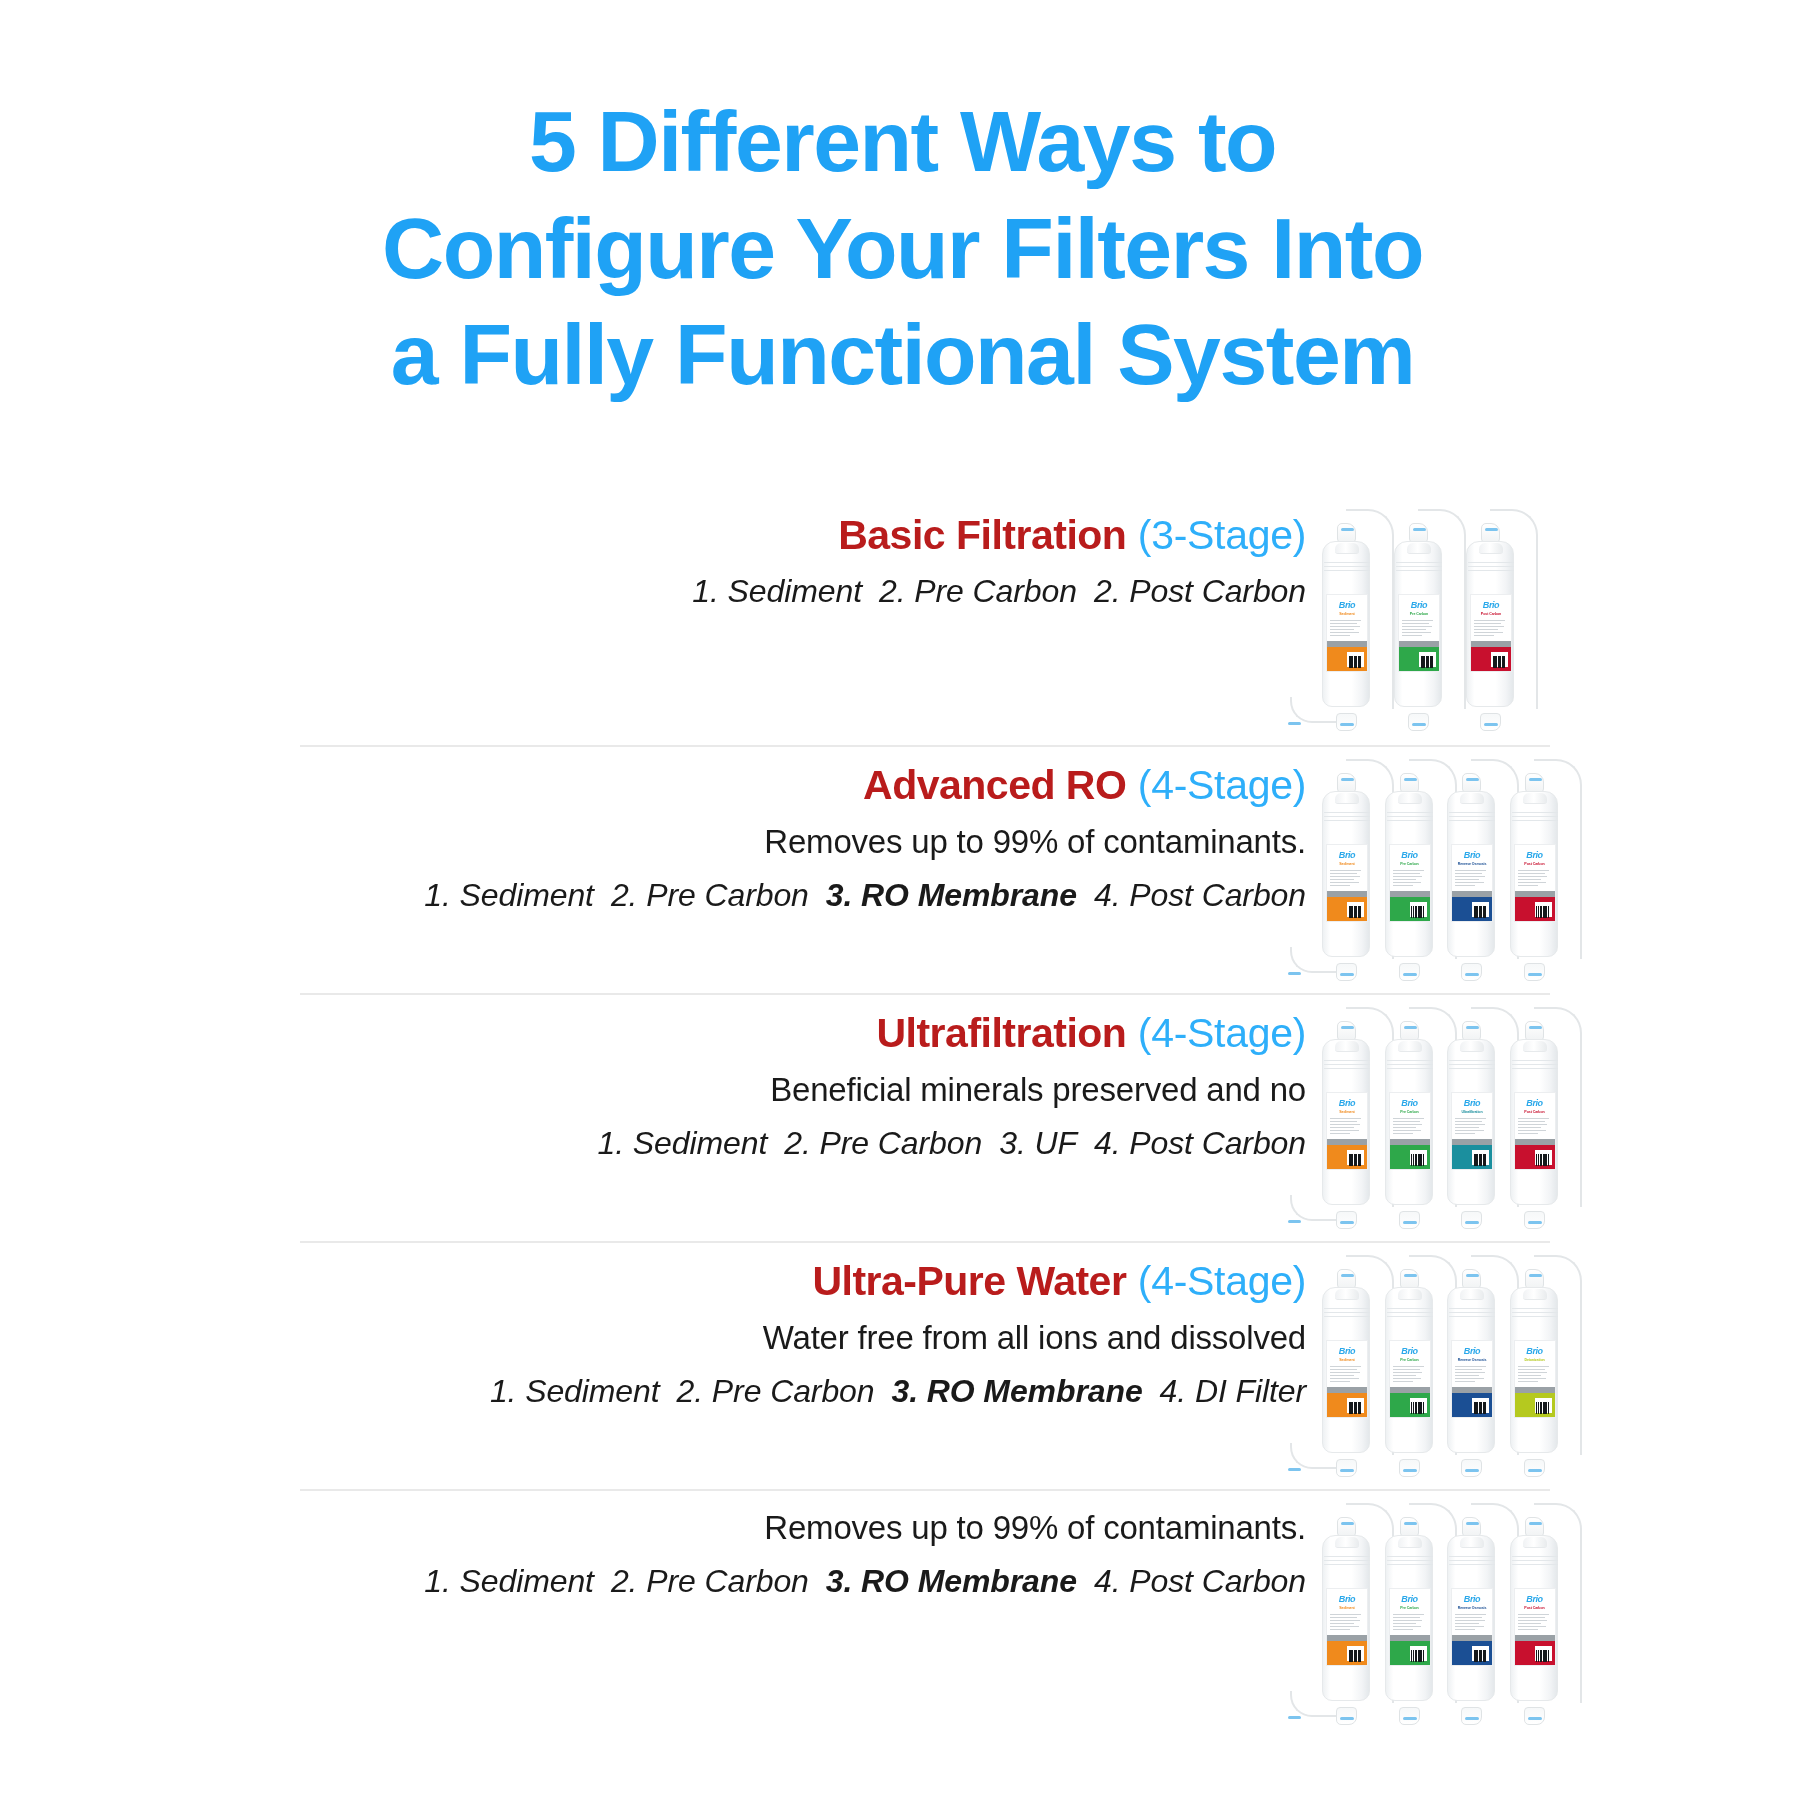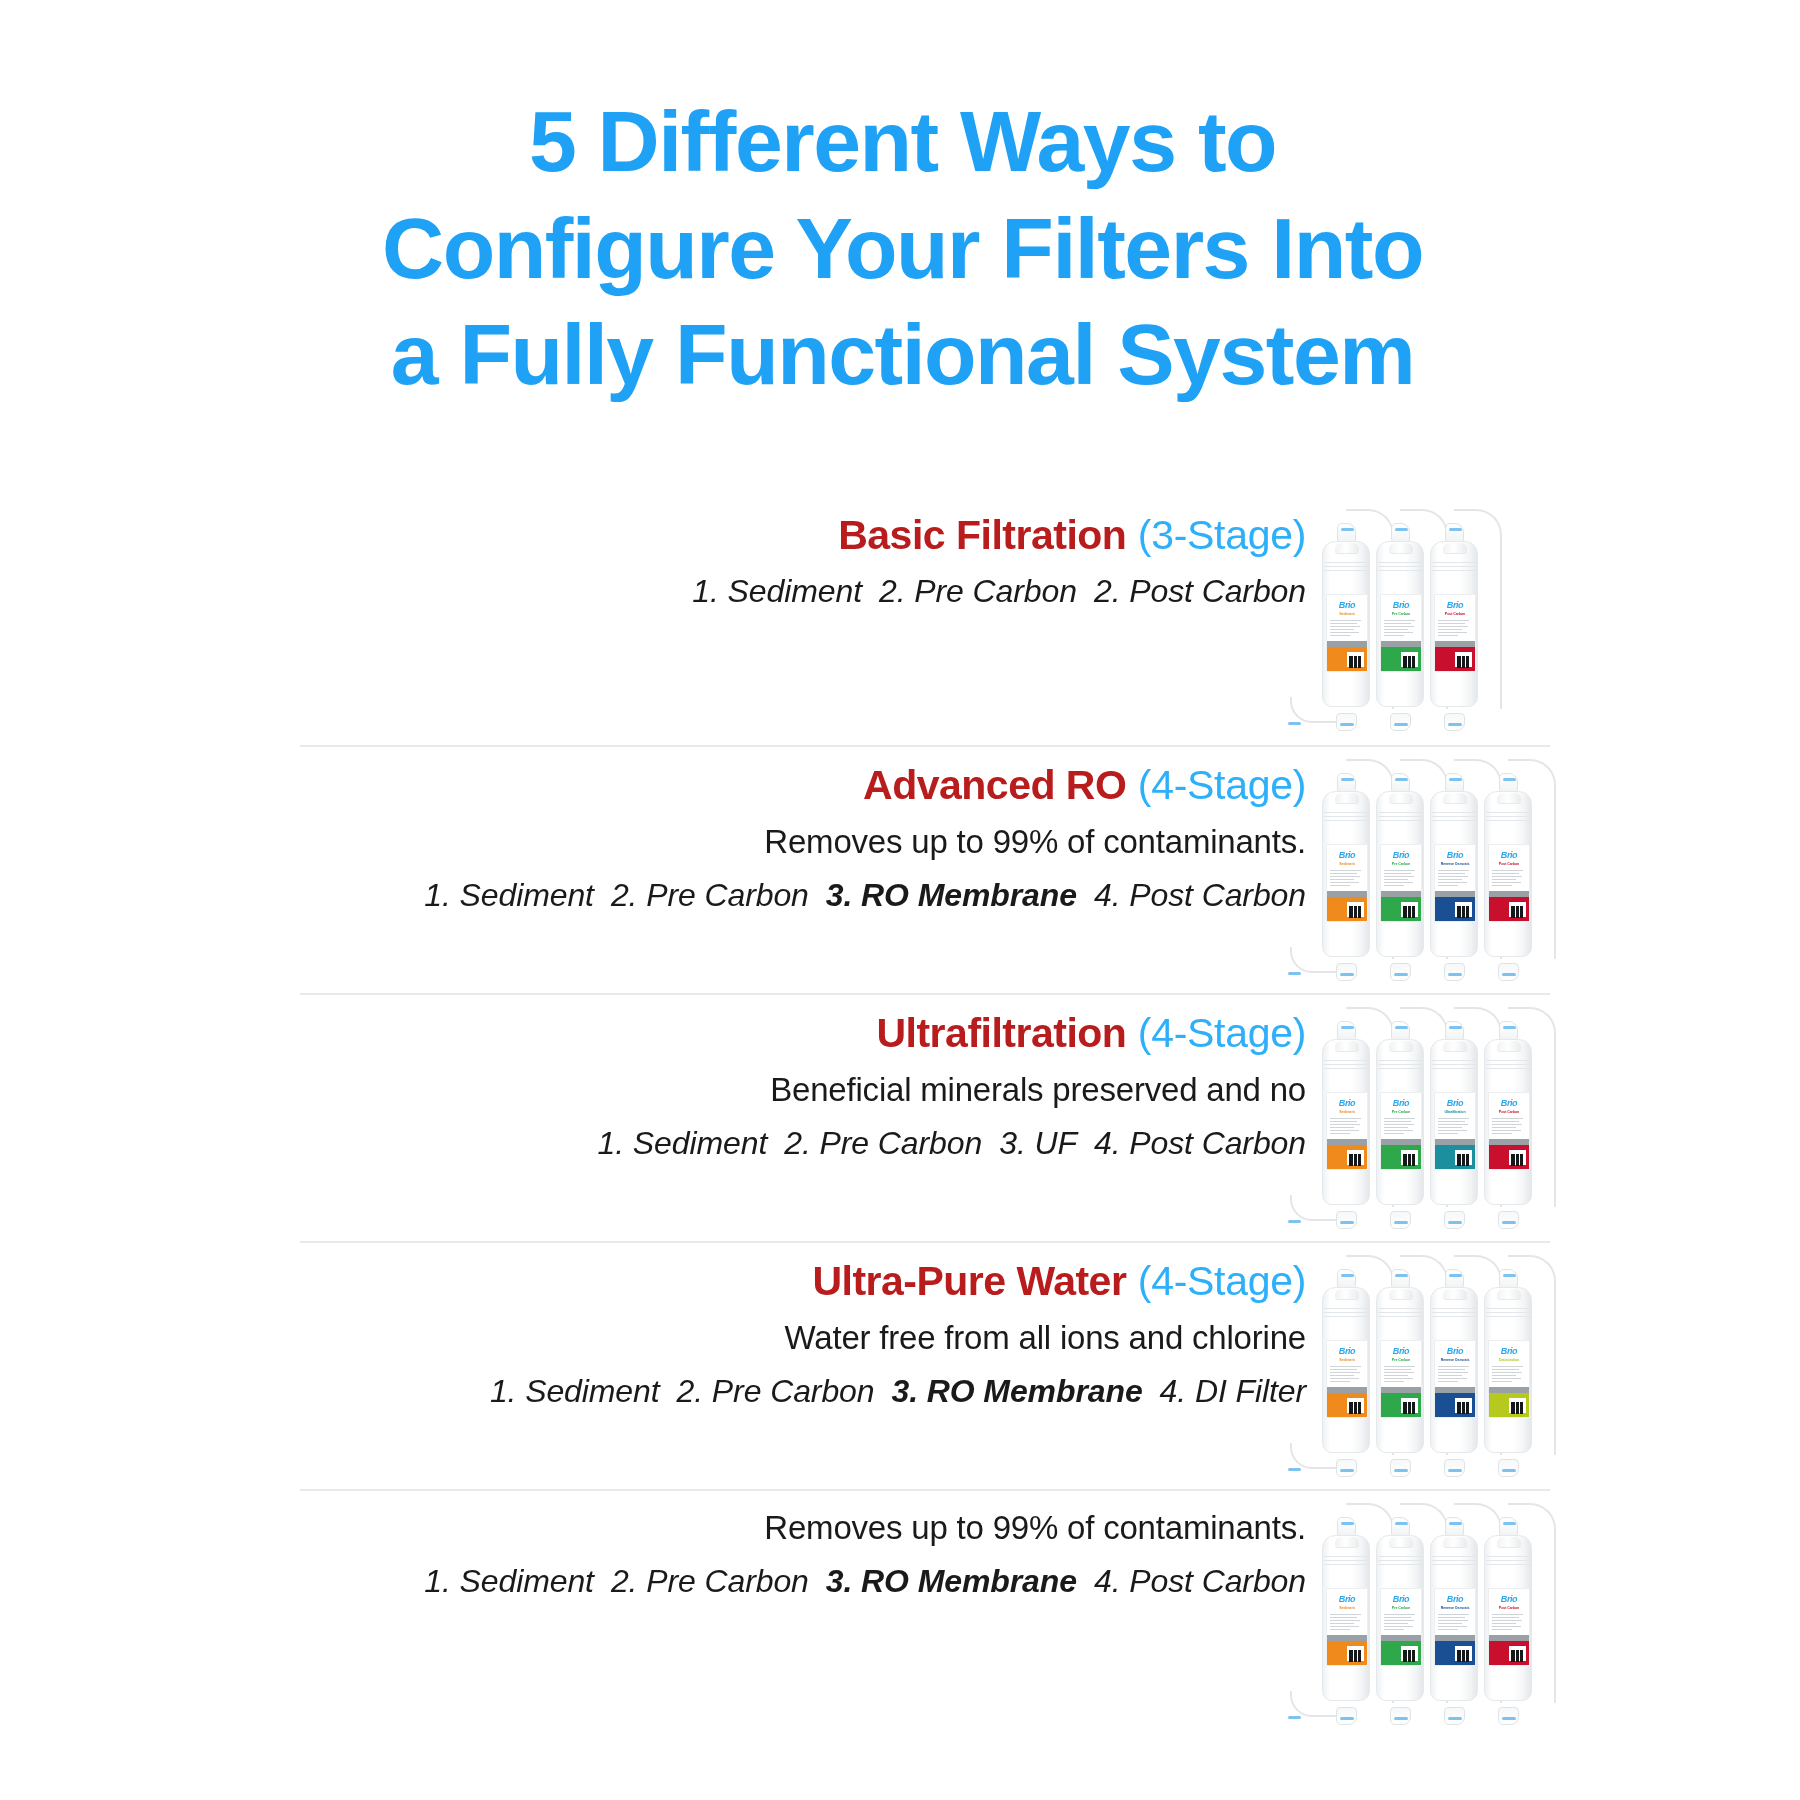--- a/index.html
+++ b/index.html
@@ -91,21 +91,21 @@
 
   
   .filters {
     flex: 0 0 auto;
     position: relative;
     width: 230px;
     height: 230px;
     margin-top: 6px;
     display: flex;
     align-items: flex-start;
-    gap: 2px;
+    gap: 20px;
     padding-top: 18px;
   }
   .cart {
     position: relative;
     width: 52px;
     height: 196px;
   }
   
   .tube {
     position: absolute;
@@ -615,21 +615,21 @@
                 </div>
               </div>
             </div>
             <div class="fit-bot"></div>
           </div>
         </div>
       </div>
       <div class="section">
         <div class="sec-text">
           <div class="sec-heading"><span class="name">Ultra-Pure Water</span> <span class="stage">(4-Stage)</span></div>
-          <div class="sec-desc">Water free from all ions and chlorine</div>
+          <div class="sec-desc">Water free from all ions and dissolved</div>
           <div class="sec-stages"><span class="stg">1. Sediment</span><span class="stg">2. Pre Carbon</span><span class="stg hl">3. RO Membrane</span><span class="stg">4. DI Filter</span></div>
         </div>
         <div class="filters">
           <div class="tail"></div>
           <div class="cart">
             <div class="tube"></div>
             <div class="fit-top"></div>
             <div class="body">
               <div class="neck"></div>
               <div class="ridge r1"></div>

